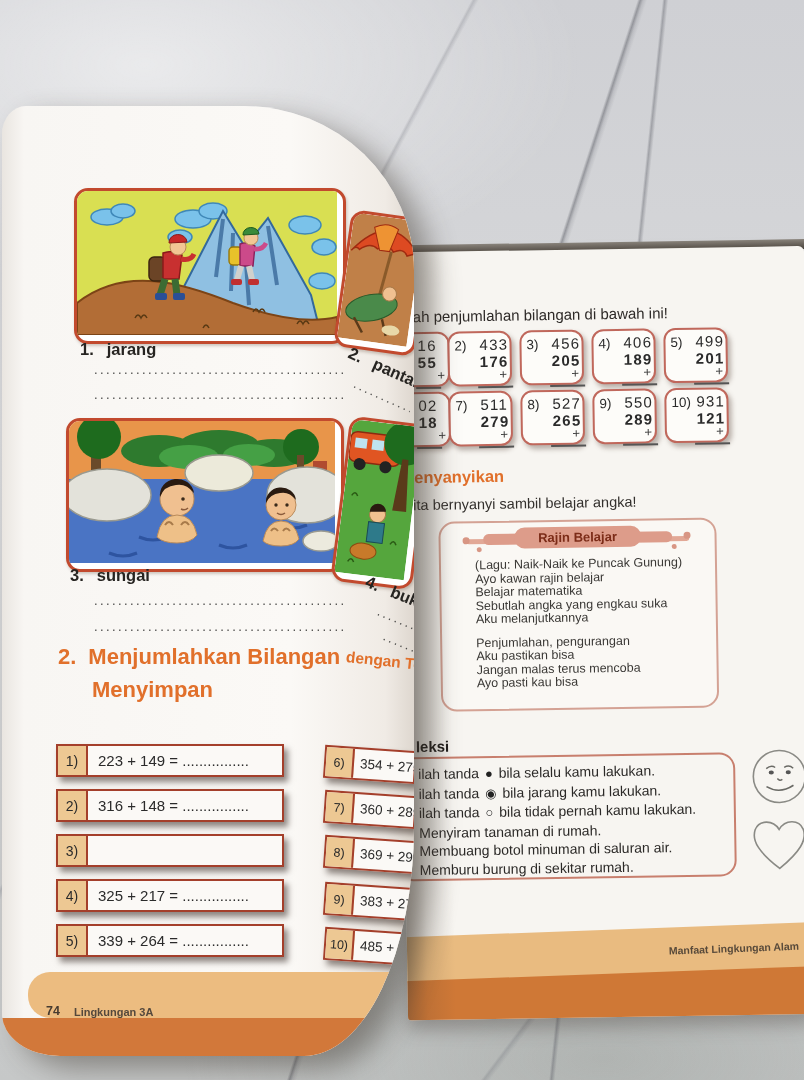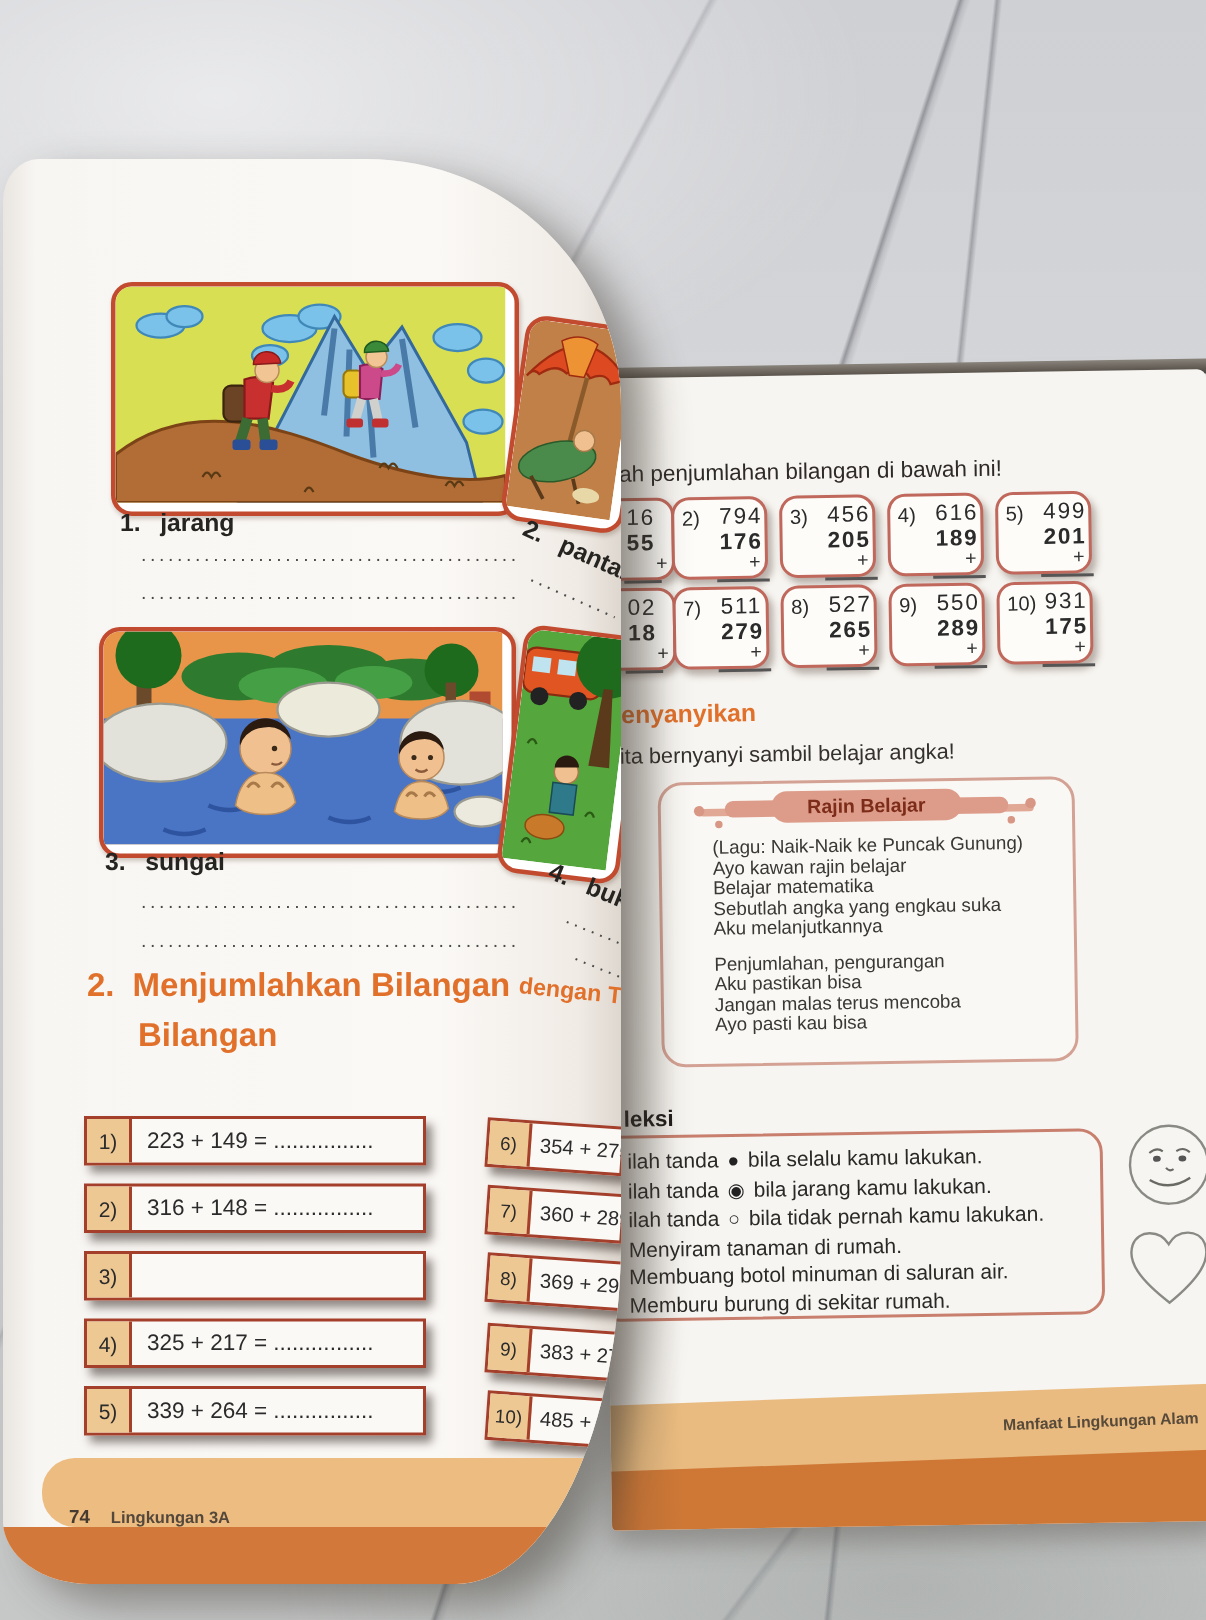--- a/index.html
+++ b/index.html
@@ -123,33 +123,33 @@
   <div id="rp-instruction" class="abs">glah penjumlahan bilangan di bawah ini!</div>
 
   <div class="vcard" id="c10">
     <span class="vnum"></span>
     <span class="vtop">16</span>
     <span class="vbot">55</span>
     <span class="vplus">+</span>
   </div>
   <div class="vcard" id="c11">
     <span class="vnum">2)</span>
-    <span class="vtop">794</span>
+    <span class="vtop">433</span>
     <span class="vbot">176</span>
     <span class="vplus">+</span>
   </div>
   <div class="vcard" id="c12">
     <span class="vnum">3)</span>
     <span class="vtop">456</span>
     <span class="vbot">205</span>
     <span class="vplus">+</span>
   </div>
   <div class="vcard" id="c13">
     <span class="vnum">4)</span>
-    <span class="vtop">616</span>
+    <span class="vtop">406</span>
     <span class="vbot">189</span>
     <span class="vplus">+</span>
   </div>
   <div class="vcard" id="c14">
     <span class="vnum">5)</span>
     <span class="vtop">499</span>
     <span class="vbot">201</span>
     <span class="vplus">+</span>
   </div>
 
@@ -173,21 +173,21 @@
   </div>
   <div class="vcard" id="c23">
     <span class="vnum">9)</span>
     <span class="vtop">550</span>
     <span class="vbot">289</span>
     <span class="vplus">+</span>
   </div>
   <div class="vcard" id="c24">
     <span class="vnum">10)</span>
     <span class="vtop">931</span>
-    <span class="vbot">175</span>
+    <span class="vbot">121</span>
     <span class="vplus">+</span>
   </div>
 
   <div id="sing-heading" class="abs">lenyanyikan</div>
   <div id="sing-intro" class="abs">kita bernyanyi sambil belajar angka!</div>
 
   <div id="song-box" class="abs">
     <div id="song-bubble">Rajin Belajar</div>
     <div class="bdot" id="bd1"></div>
     <div class="bdot" id="bd2"></div>
@@ -395,21 +395,21 @@
   <div class="pic-label" id="lbl4">
     <span>4.</span>
     <span>bukit</span>
   </div>
   <div class="dots" id="d4a">..............</div>
   <div class="dots" id="d4b">..............</div>
 
   <div id="sec-head" class="abs">
     <span class="sec-num">2.</span><span>Menjumlahkan Bilangan</span><span class="sec-tail">dengan Te</span>
   </div>
-  <div id="sec-line2" class="abs">Bilangan</div>
+  <div id="sec-line2" class="abs">Menyimpan</div>
 
 
   <div class="prob" id="pl1">
     <span class="pnum">1)</span>
     <span class="pexpr">223 + 149 = ................</span>
   </div>
   <div class="prob" id="pl2">
     <span class="pnum">2)</span>
     <span class="pexpr">316 + 148 = ................</span>
   </div>

